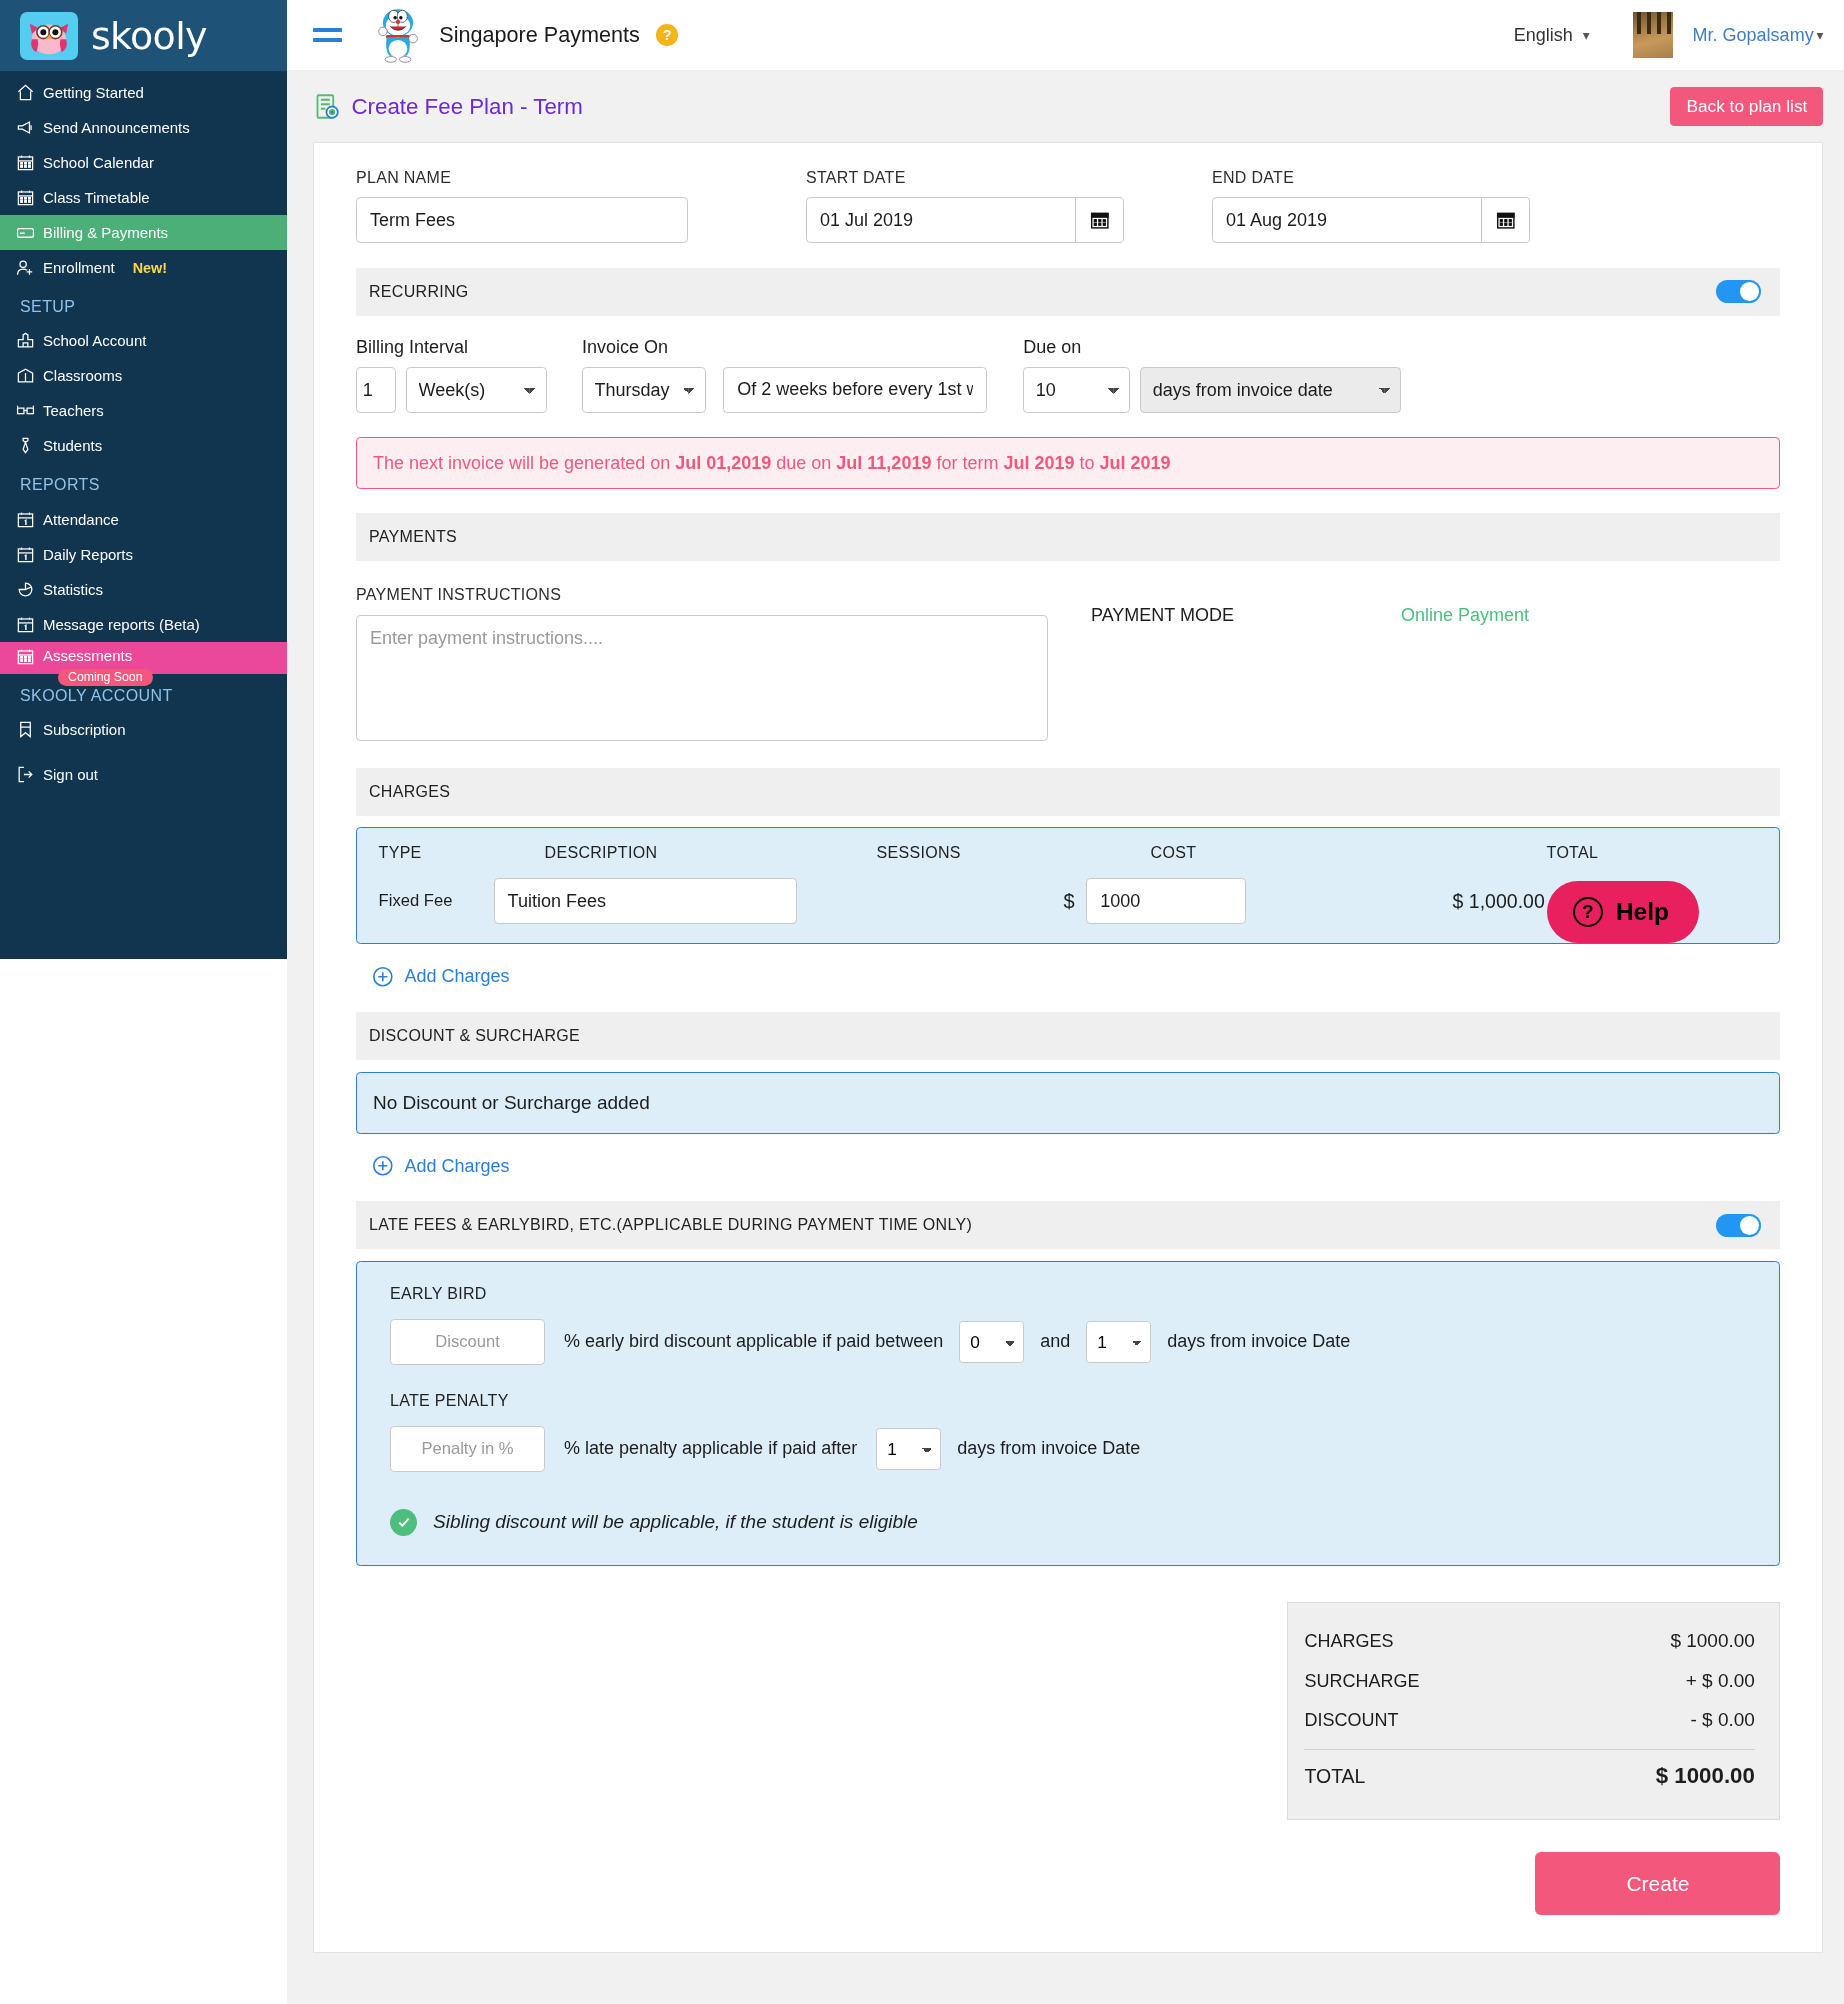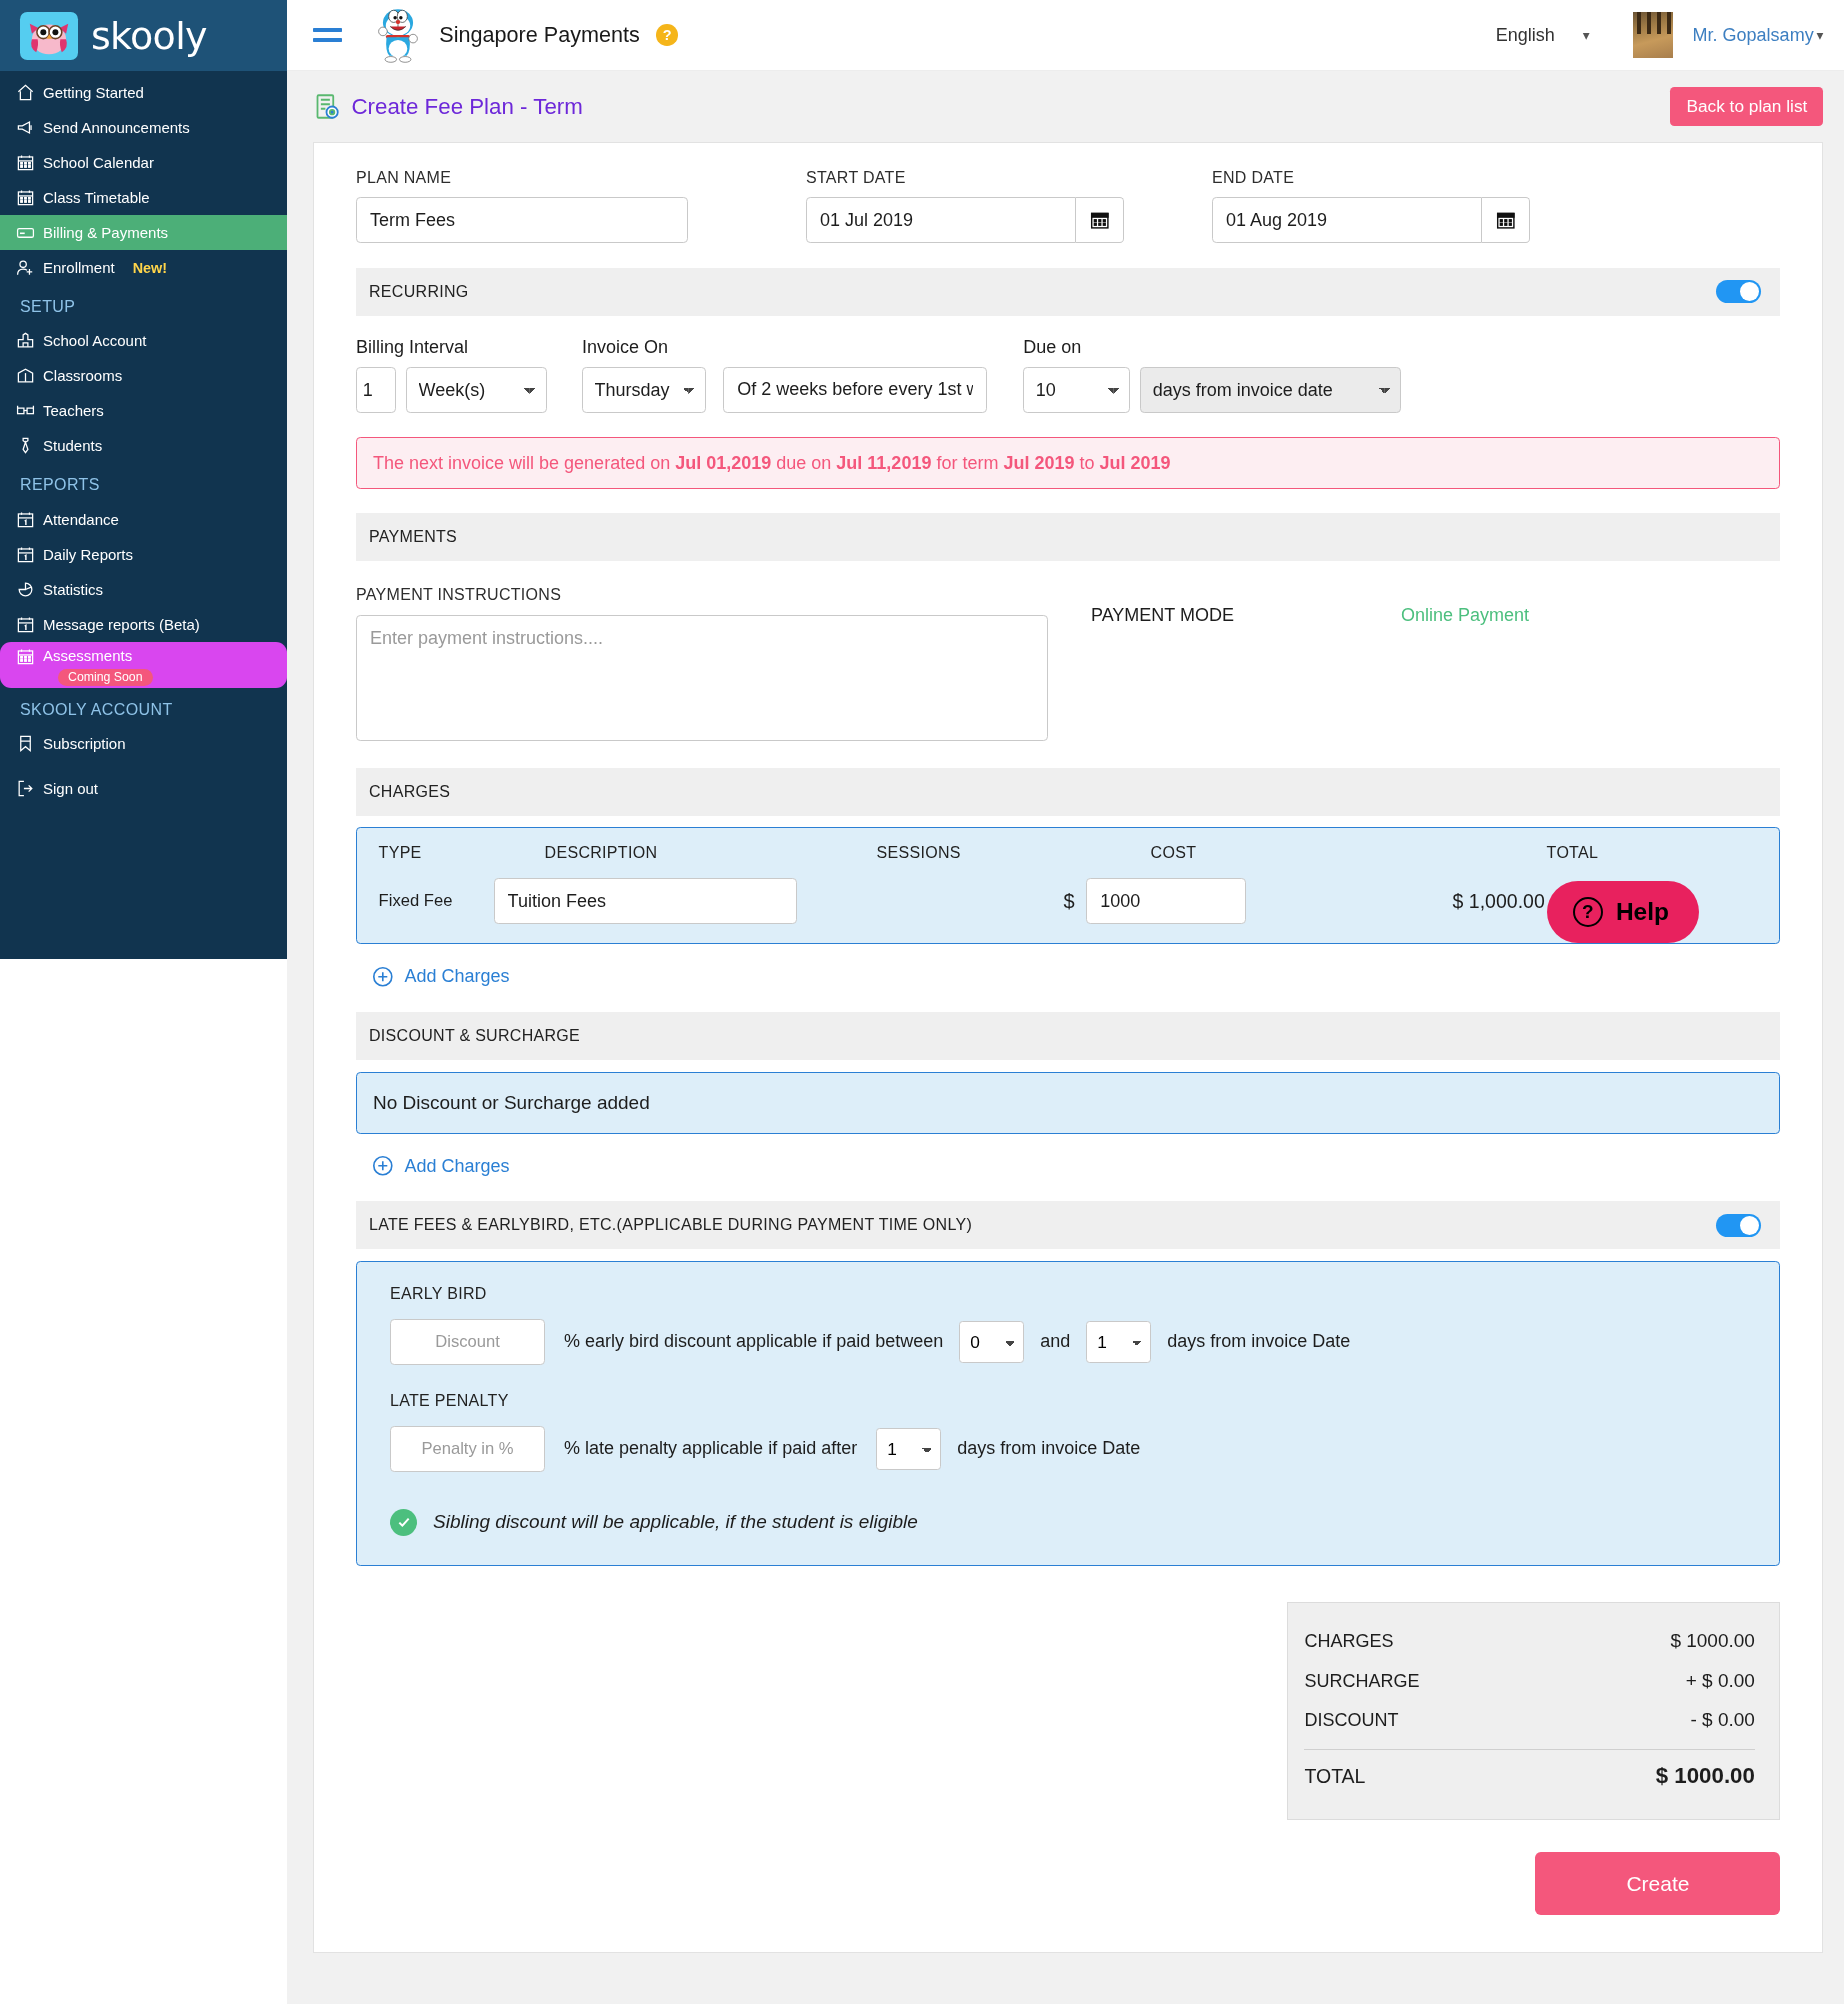--- a/index.html
+++ b/index.html
@@ -48,21 +48,21 @@
     display: flex; align-items: center;
     height: 35px;
     padding-left: 16px;
     gap: 8px;
     font-size: 15px;
     color: #ffffff;
     cursor: pointer;
     position: relative;
   }
   .nav-item.active { background: #4caf78; }
-  .nav-item.semi { background: #d946ef; height: 46px; align-items: flex-start; padding-top: 5.8px; border-radius: 11px; }
+  .nav-item.semi { background: #ec4899; height: 32px; align-items: flex-start; padding-top: 5.8px; }
   .nav-icon { width: 19px; height: 19px; flex: none; display: flex; align-items: center; justify-content: center; }
   .nav-icon svg { display: block; }
   .nav-label { white-space: nowrap; }
   .nav-badge-new {
     color: #ffd54a; font-weight: bold; font-size: 14.4px; margin-left: 10px;
   }
   .nav-badge-soon {
     position: absolute;
     left: 58px; top: 27px;
     background: #f4577c;
@@ -102,21 +102,21 @@
   .help-dot {
     width: 21.6px; height: 21.6px; border-radius: 50%;
     background: #f5b51a; color: #ffffff;
     font-size: 14.4px; font-weight: bold;
     display: inline-flex; align-items: center; justify-content: center;
     margin-left: 0.7px;
     cursor: pointer;
   }
   .topbar-right { margin-left: auto; display: flex; align-items: center; gap: 0; }
   .lang {
-    font-size: 18px; color: #333; display: flex; align-items: center; gap: 28px; cursor: pointer;
+    font-size: 18px; color: #333; display: flex; align-items: center; gap: 10px; cursor: pointer;
     margin-right: 43px;
   }
   .caret { font-size: 13.7px; color: #555; }
   .avatar {
     width: 40px; height: 46px; flex: none;
     background: linear-gradient(165deg,#6b5436 0%, #9e7a45 30%, #c79a5b 60%, #a87e4c 100%);
     overflow: hidden; position: relative;
   }
   .avatar .tree { position:absolute; top:0; width:4.3px; height:21.6px; background:#3c2a15; }
   .username {

